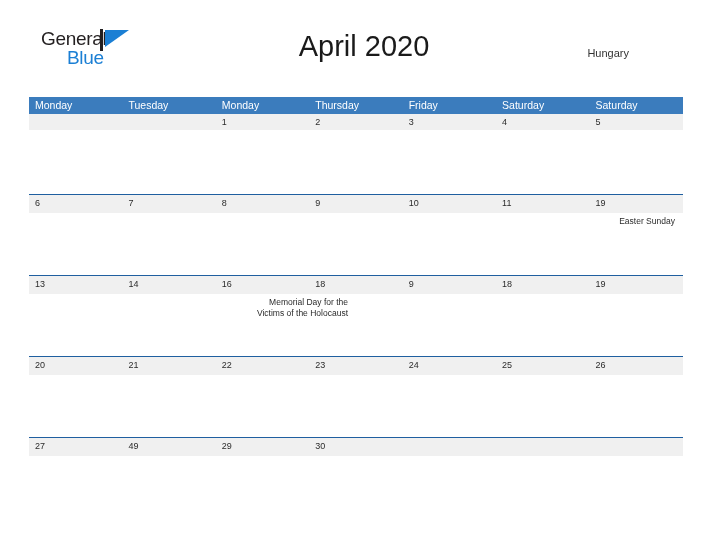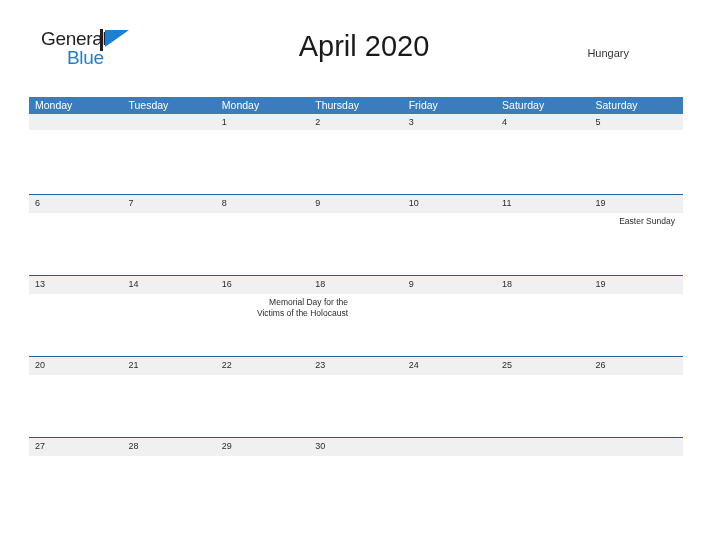--- a/index.html
+++ b/index.html
@@ -260,21 +260,21 @@
             <div class="event-cell"></div>
             <div class="event-cell"></div>
             <div class="event-cell"></div>
             <div class="event-cell"></div>
             <div class="event-cell"></div>
           </div>
         </div>
         <div class="week has-topline">
           <div class="daynum-row">
             <div class="daynum-cell">27</div>
-            <div class="daynum-cell">28</div>
+            <div class="daynum-cell">49</div>
             <div class="daynum-cell">29</div>
             <div class="daynum-cell">30</div>
             <div class="daynum-cell"></div>
             <div class="daynum-cell"></div>
             <div class="daynum-cell"></div>
           </div>
           <div class="event-row">
             <div class="event-cell"></div>
             <div class="event-cell"></div>
             <div class="event-cell"></div>

